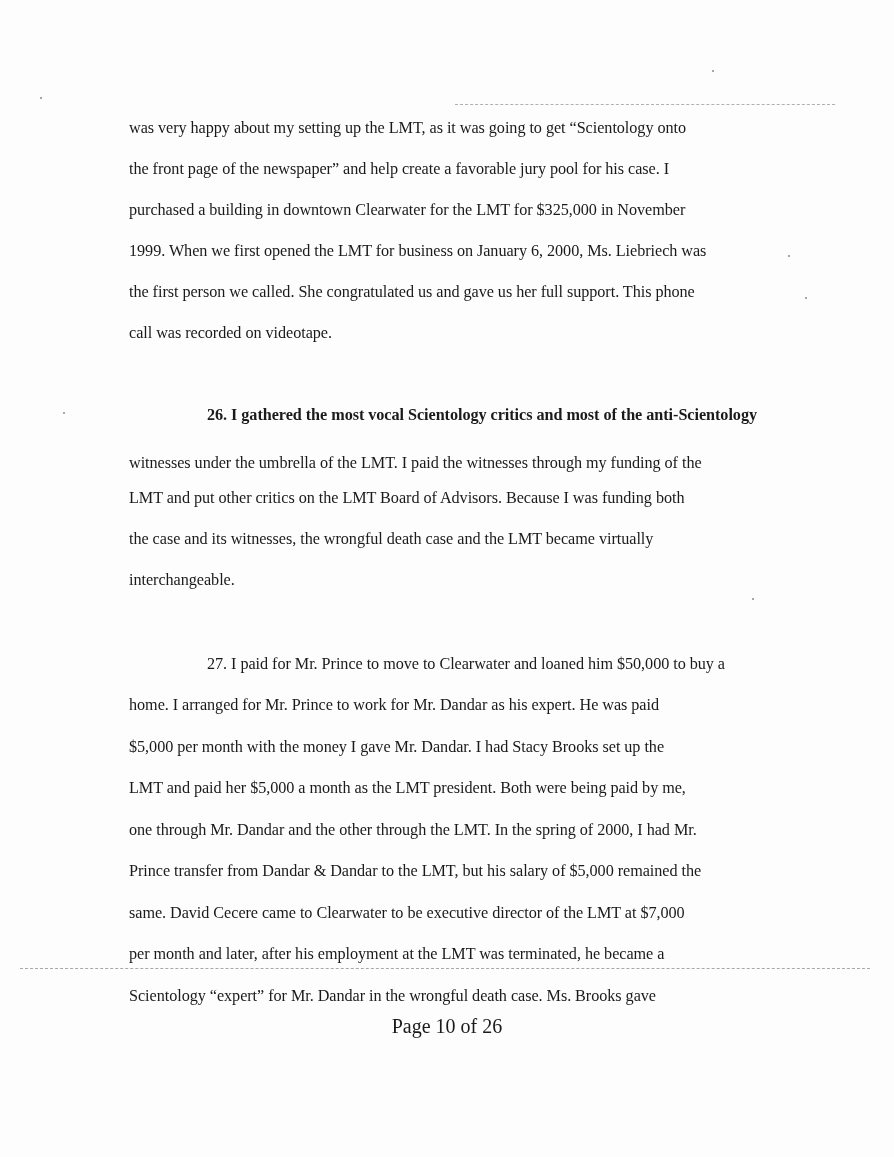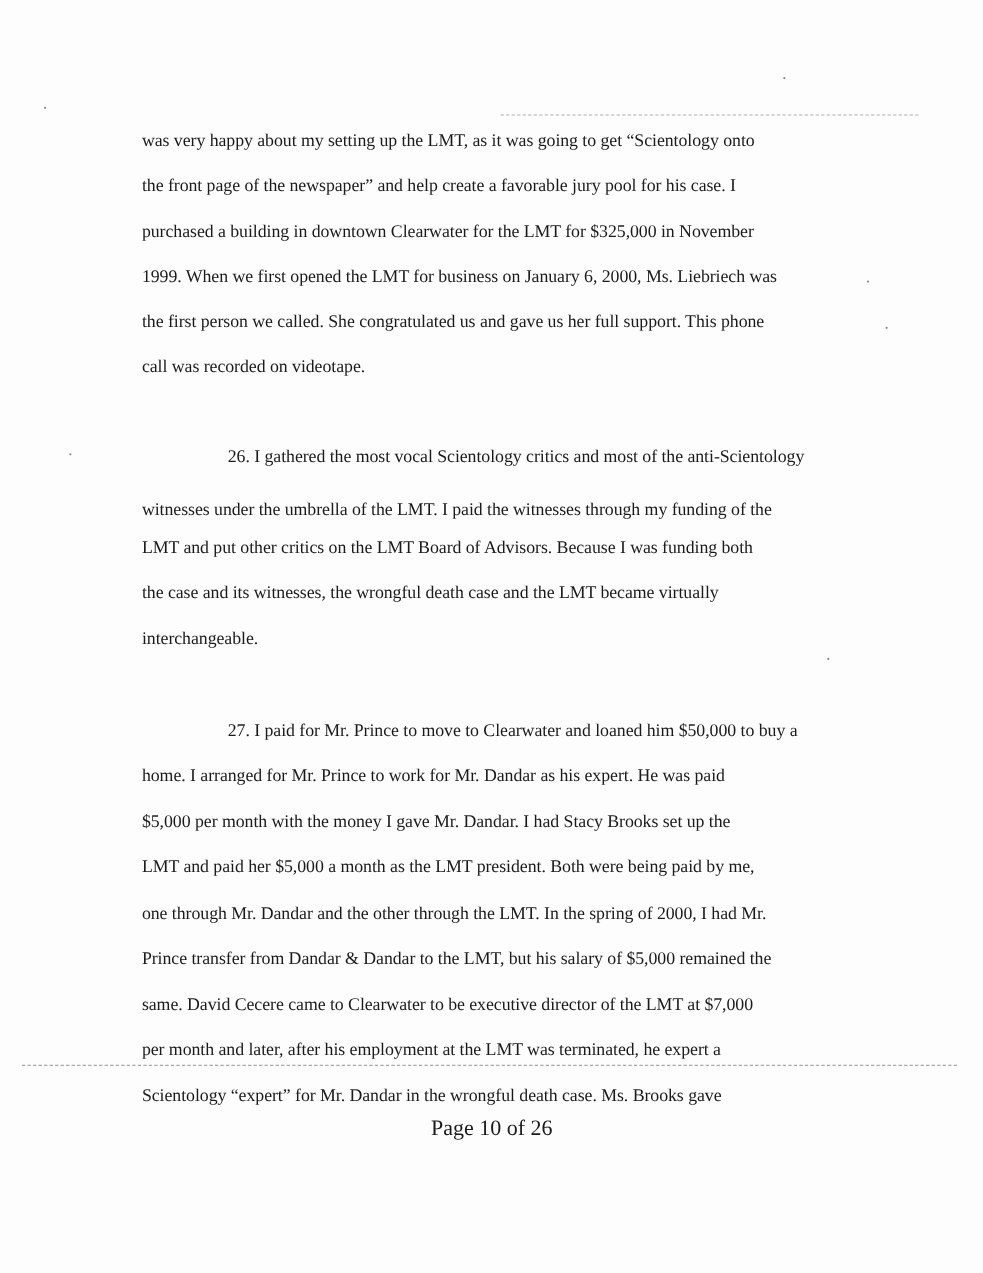--- a/index.html
+++ b/index.html
@@ -70,33 +70,33 @@
   <div>
     <div class="line" style="top:118px;">was very happy about my setting up the LMT, as it was going to get “Scientology onto</div>
     <div class="line" style="top:159px;">the front page of the newspaper” and help create a favorable jury pool for his case.  I</div>
     <div class="line" style="top:200px;">purchased a building in downtown Clearwater for the LMT for $325,000 in November</div>
     <div class="line" style="top:241px;">1999. When we first opened the LMT for business on January 6, 2000, Ms. Liebriech was</div>
     <div class="line" style="top:282px;">the first person we called.  She congratulated us and gave us her full support.  This phone</div>
     <div class="line" style="top:323px;">call was recorded on videotape.</div>
   </div>
 
   <div>
-    <div class="line indent" style="top:405px;">26.  I gathered the most vocal Scientology critics and most of the anti-Scientology</div>
+    <div class="line indent" style="top:405px;font-weight:bold;">26.  I gathered the most vocal Scientology critics and most of the anti-Scientology</div>
     <div class="line" style="top:453px;">witnesses under the umbrella of the LMT.  I paid the witnesses through my funding of the</div>
     <div class="line" style="top:488px;">LMT and put other critics on the LMT Board of Advisors.  Because I was funding both</div>
     <div class="line" style="top:529px;">the case and its witnesses, the wrongful death case and the LMT became virtually</div>
     <div class="line" style="top:570px;">interchangeable.</div>
   </div>
 
   <div>
     <div class="line indent" style="top:654px;">27.  I paid for Mr. Prince to move to Clearwater and loaned him $50,000 to buy a</div>
     <div class="line" style="top:695px;">home.  I arranged for Mr. Prince to work for Mr. Dandar as his expert.  He was paid</div>
     <div class="line" style="top:737px;">$5,000 per month with the money I gave Mr. Dandar.  I had Stacy Brooks set up the</div>
     <div class="line" style="top:778px;">LMT and paid her $5,000 a month as the LMT president.  Both were being paid by me,</div>
     <div class="line" style="top:820px;">one through Mr. Dandar and the other through the LMT.  In the spring of 2000, I had Mr.</div>
     <div class="line" style="top:861px;">Prince transfer from Dandar &amp; Dandar to the LMT, but his salary of $5,000 remained the</div>
     <div class="line" style="top:903px;">same.  David Cecere came to Clearwater to be executive director of the LMT at $7,000</div>
-    <div class="line" style="top:944px;">per month and later, after his employment at the LMT was terminated, he expert a</div>
+    <div class="line" style="top:944px;">per month and later, after his employment at the LMT was terminated, he became a</div>
     <div class="line" style="top:986px;">Scientology “expert” for Mr. Dandar in the wrongful death case.  Ms. Brooks gave</div>
   </div>
 
   <div class="footer">Page 10 of 26</div>
 </div>
 
 </body></html>

